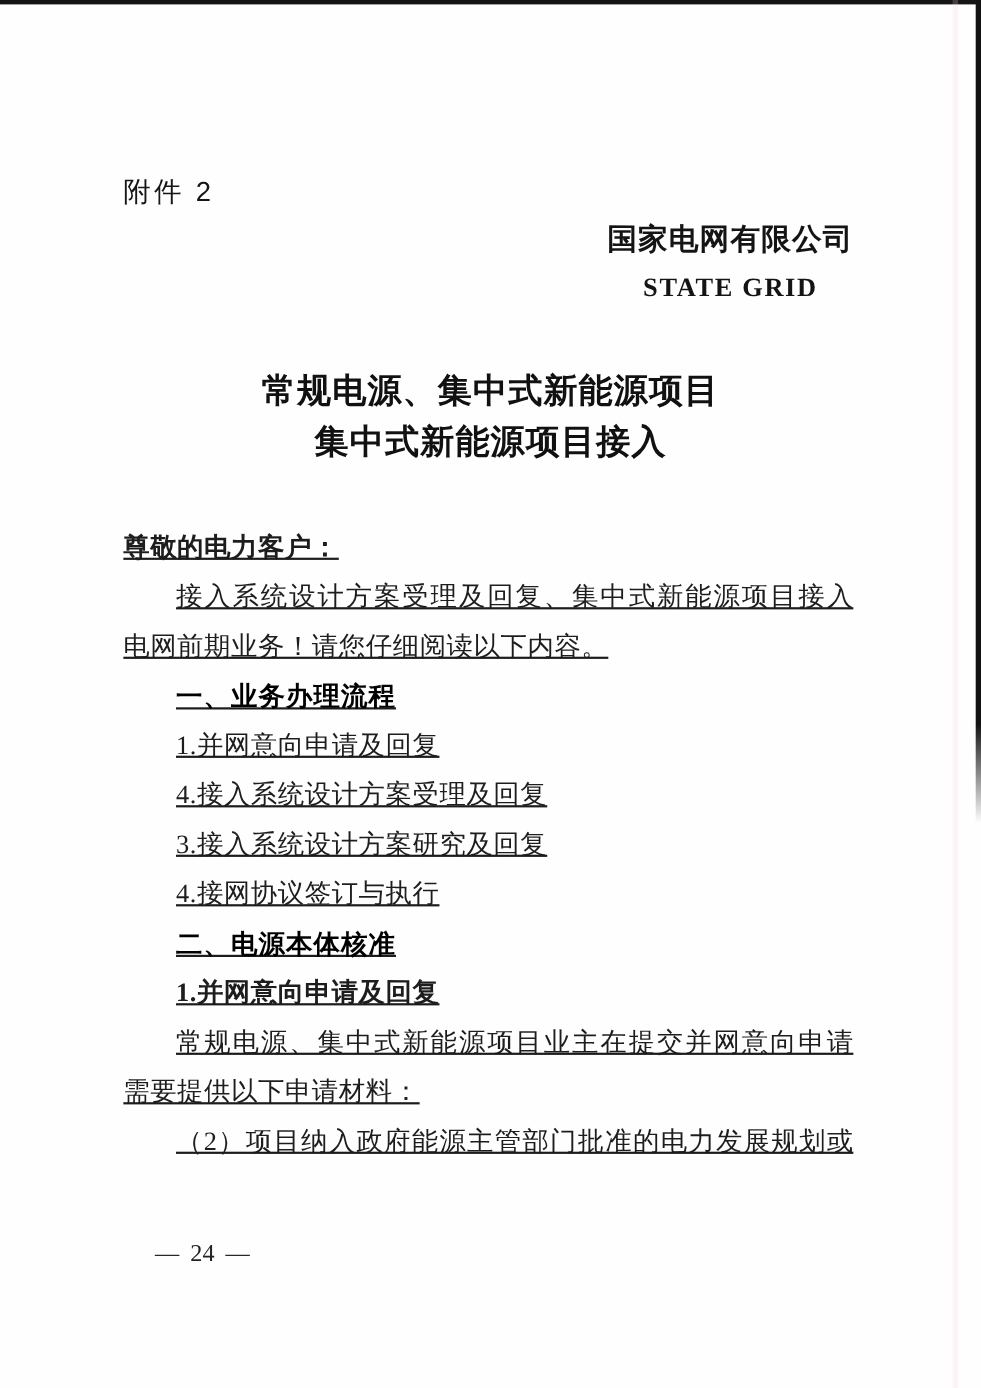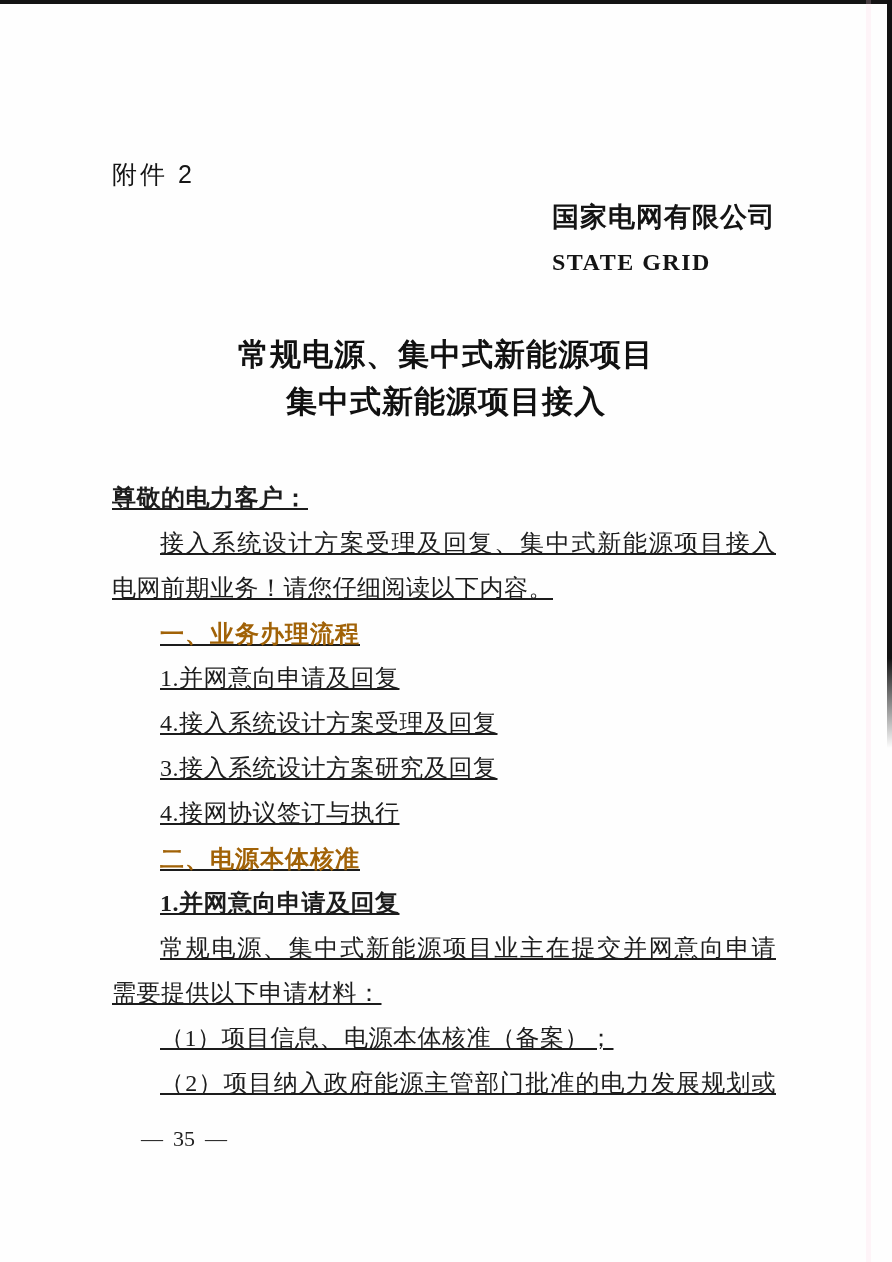--- a/index.html
+++ b/index.html
@@ -41,21 +41,21 @@
     position: absolute;
     left: 112px; top: 158px;
     font-family: "Liberation Sans", "DejaVu Sans", sans-serif;
     font-size: 25px;
     letter-spacing: 3px;
     color: #161616;
   }
   .letterhead {
     position: absolute;
     top: 201px; right: 116px;
-    text-align: left;
+    text-align: center;
   }
   .letterhead .org-cn {
     font-size: 27px;
     font-weight: bold;
     letter-spacing: 1px;
     line-height: 32px;
     color: #141414;
   }
   .letterhead .org-en {
     margin-top: 15px;
@@ -95,21 +95,21 @@
   .stretch {
     text-align: justify;
     text-align-last: justify;
   }
   .bold-kai { font-weight: bold; }
   .hei {
     font-family: "Liberation Sans", "DejaVu Sans", sans-serif;
     font-weight: bold;
     font-size: 24px;
     letter-spacing: 1px;
-    color: #a16207;
+    color: #000000;
   }
   .footer {
     position: absolute;
     left: 141px; top: 1126px;
     display: flex;
     align-items: center;
     gap: 10px;
     font-size: 22px;
     color: #222222;
   }
@@ -149,23 +149,22 @@
     <div class="line indent">3.接入系统设计方案研究及回复</div>
     <div class="line indent">4.接网协议签订与执行</div>
 
     <div class="line indent hei">二、电源本体核准</div>
 
     <div class="line indent bold-kai">1.并网意向申请及回复</div>
 
     <div class="line indent stretch">常规电源、集中式新能源项目业主在提交并网意向申请时，</div>
     <div class="line">需要提供以下申请材料：</div>
 
-    <div class="line indent">（1）项目信息、电源本体核准（备案）；</div>
     <div class="line indent stretch">（2）项目纳入政府能源主管部门批准的电力发展规划或专</div>
   </div>
 
   <div class="footer">
     <span class="dash">—</span>
-    <span class="num">35</span>
+    <span class="num">24</span>
     <span class="dash">—</span>
   </div>
 
 </div>
 
 </body></html>

